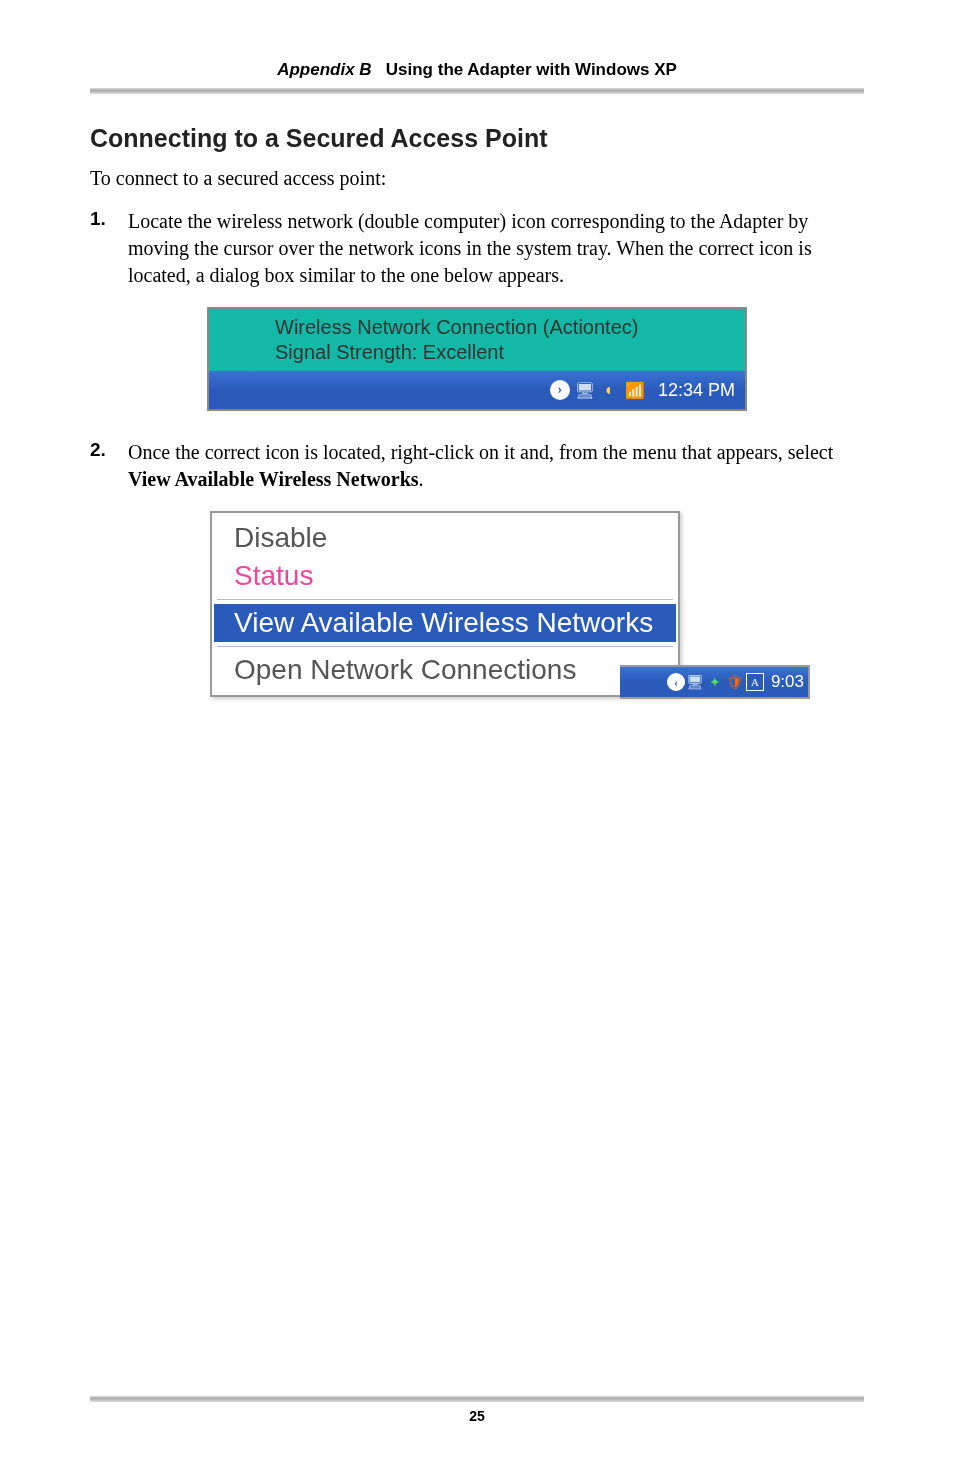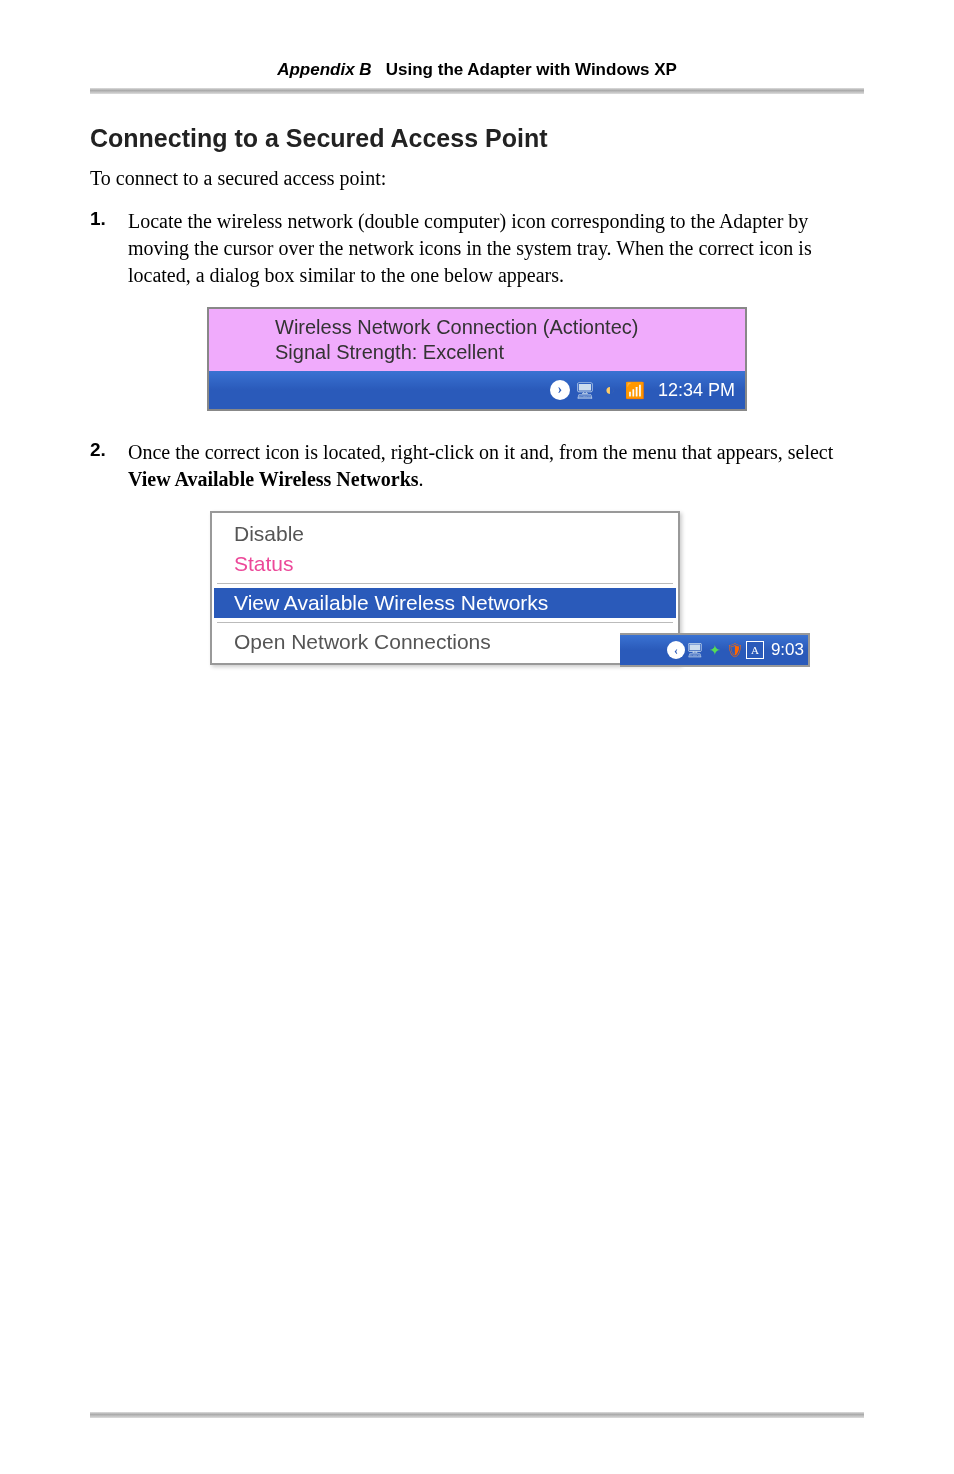--- a/index.html
+++ b/index.html
@@ -73,21 +73,21 @@
     .figure {
       margin: 18px auto 28px auto;
       display: block;
     }
     
     .fig1 {
       width: 540px;
       margin-left: auto;
       margin-right: auto;
       border: 2px solid #888;
-      background: #f0abfc;
+      background: #14b8a6;
     }
     .fig1-tooltip {
       display: flex;
       padding: 4px 6px 6px 6px;
     }
     .fig1-tooltip-left {
       width: 60px;
       flex-shrink: 0;
     }
     .fig1-tooltip-text {
@@ -143,21 +143,21 @@
       margin-left: 120px;
       border: 2px solid #999;
       background: #fff;
       box-shadow: 2px 2px 4px rgba(0,0,0,0.2);
     }
     .fig2-menu {
       padding: 6px 2px;
     }
     .menu-item {
       font-family: Tahoma, Arial, sans-serif;
-      font-size: 21px;
+      font-size: 28px;
       color: #555;
       padding: 3px 20px;
     }
     .menu-item.bold {
       font-weight: normal;
       color: #ec4899;
     }
     .menu-sep {
       border-top: 1px solid #bbb;
       margin: 4px 3px;
@@ -263,13 +263,14 @@
       <div class="tray-icon2" style="color:#f60;">🛡</div>
       <div class="tray-icon2" style="background:#2a5aba;color:#fff;font-size:11px;border:1px solid #fff;">A</div>
       <div class="fig2-clock">9:03</div>
     </div>
   </div>
 
 </div>
 
 <div class="footer">
   <div class="footer-rule"></div>
+  <div class="footer-num">25</div>
 </div>
 
 </body></html>

